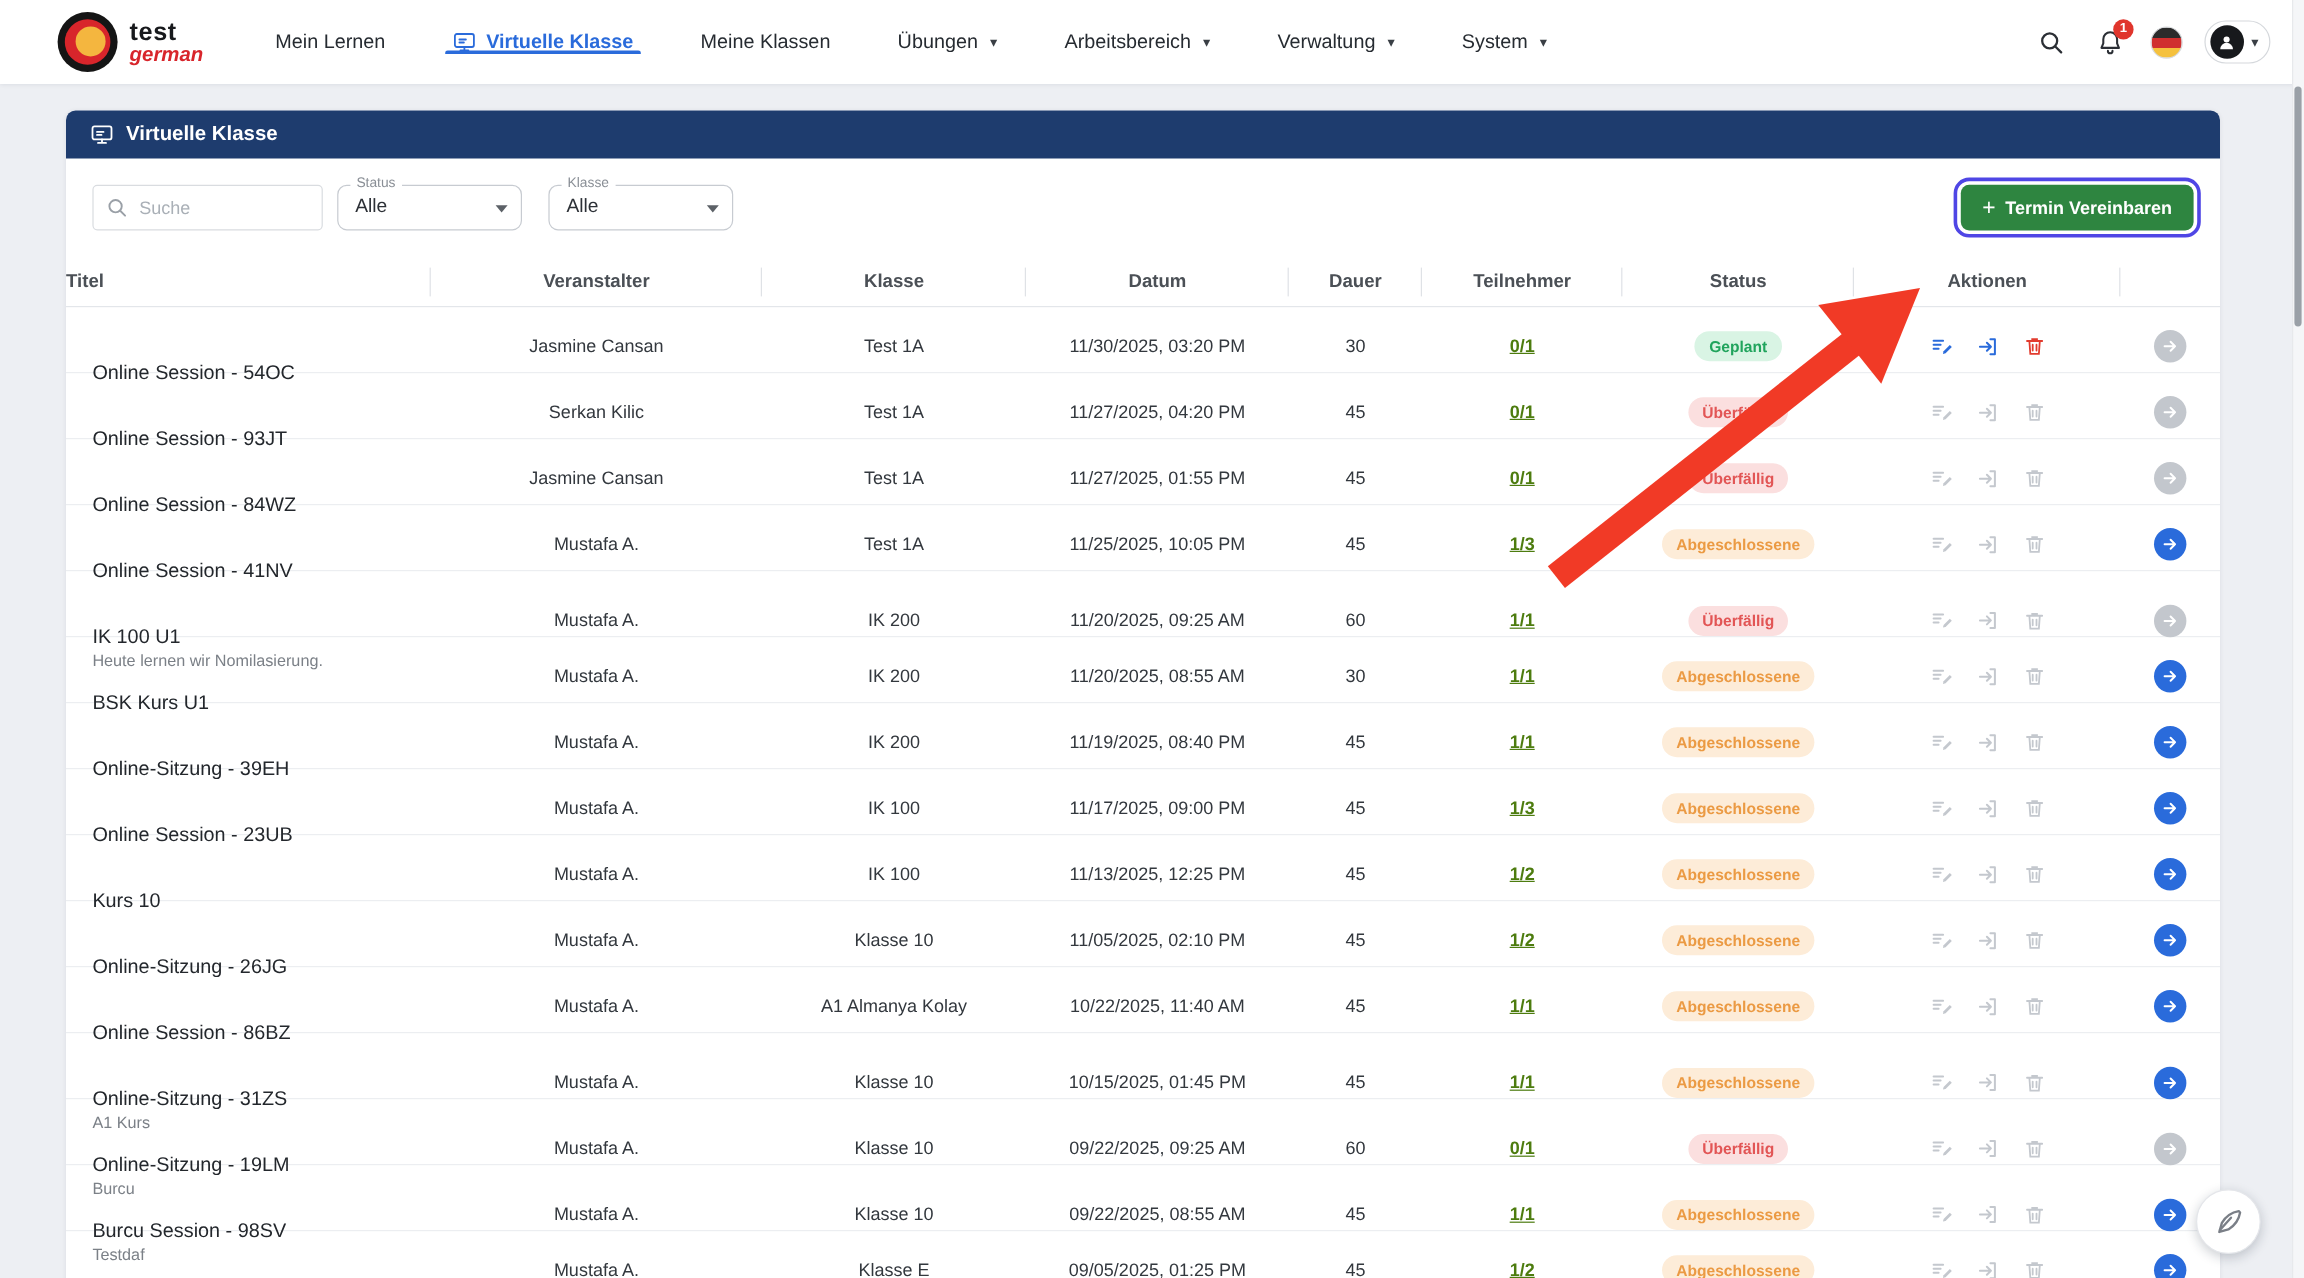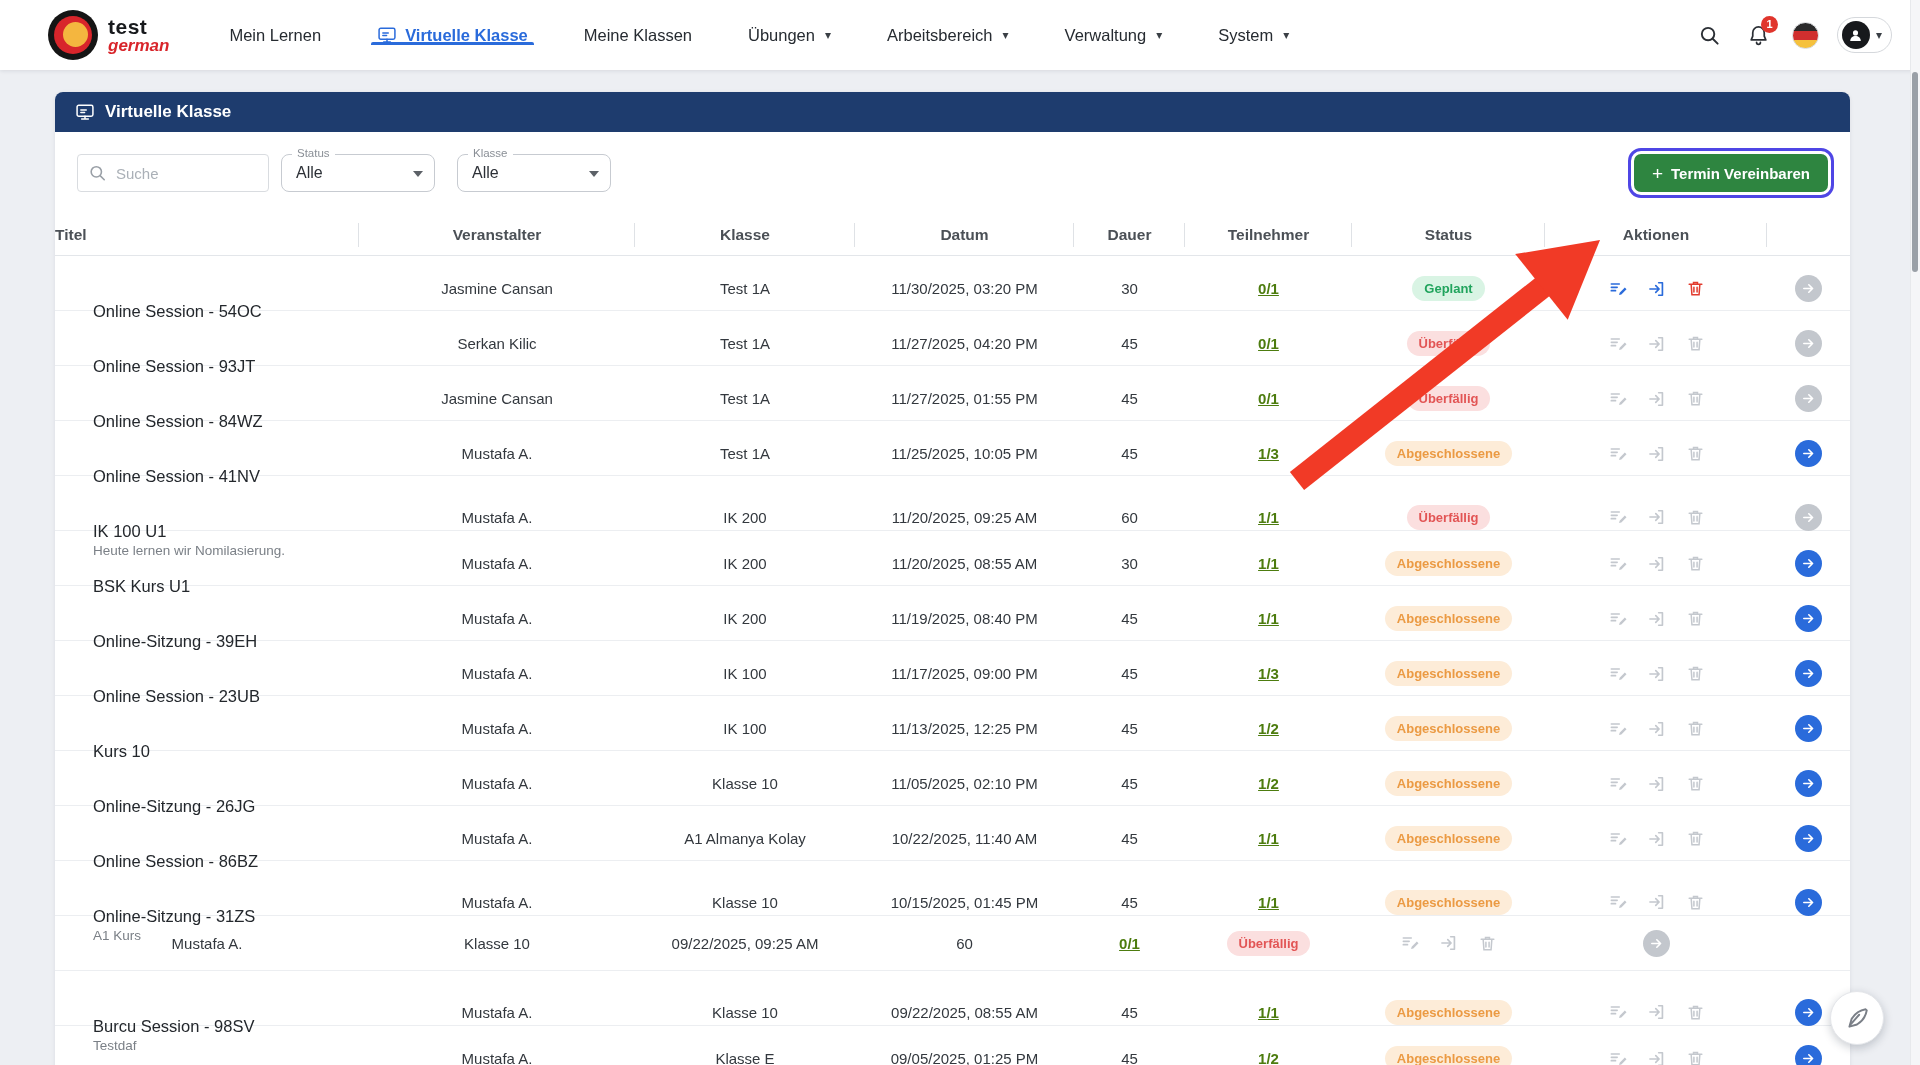--- a/index.html
+++ b/index.html
@@ -111,21 +111,21 @@
   .hcell.left { text-align:left; }
   .hcell:not(:last-child)::after {
     content:""; position:absolute; right:0; top:50%; transform:translateY(-50%);
     width:1px; height:24px; background:#dfe2e6;
   }
   .trow {
     display:grid; grid-template-columns:var(--cols); height:55px; align-items:center;
     border-bottom:1px solid #eceef1;
   }
   .cell { text-align:center; font-size:15px; color:#33383e; }
-  .title-cell { text-align:left; padding-left:38px; display:flex; flex-direction:column; justify-content:center; gap:2px;margin-top:46px; }
+  .title-cell { text-align:left; padding-left:22px; display:flex; flex-direction:column; justify-content:center; gap:2px;margin-top:46px; }
   .title-cell .t { font-size:16.5px; color:#23272c; }
   .title-cell .s { font-size:13.5px; color:#7b8087; }
   .plink { color:#4d7c0f; font-weight:600; text-decoration:underline; font-size:15px; }
   .badge {
     display:inline-block; padding:5px 12px; border-radius:14px; font-size:13px; font-weight:600;
   }
   .st-planned   { background:#d9f4e4; color:#21a45d; }
   .st-overdue   { background:#fbdfdf; color:#e25555; }
   .st-completed { background:#fdecd8; color:#eb9a43; }
 
@@ -901,20 +901,24 @@
       <button class="open-btn blue">
         <span style="display:flex">
           <svg viewBox="0 0 24 24" width="15" height="15" fill="none" stroke="#fff" stroke-width="2.6" stroke-linecap="round" stroke-linejoin="round">
                     <path d="M4.5 12h14M12.5 6l6 6-6 6"></path>
                   </svg>
         </span>
       </button>
     </div>
   </div>
           <div class="trow">
+    <div class="cell title-cell">
+      <div class="t">Online-Sitzung - 19LM</div>
+      <div class="s">Burcu</div>
+    </div>
     <div class="cell">Mustafa A.</div>
     <div class="cell">Klasse 10</div>
     <div class="cell">09/22/2025, 09:25 AM</div>
     <div class="cell">60</div>
     <div class="cell">
       <a class="plink" href="#">0/1</a>
     </div>
     <div class="cell">
       <span class="badge st-overdue">Überfällig</span>
     </div>

